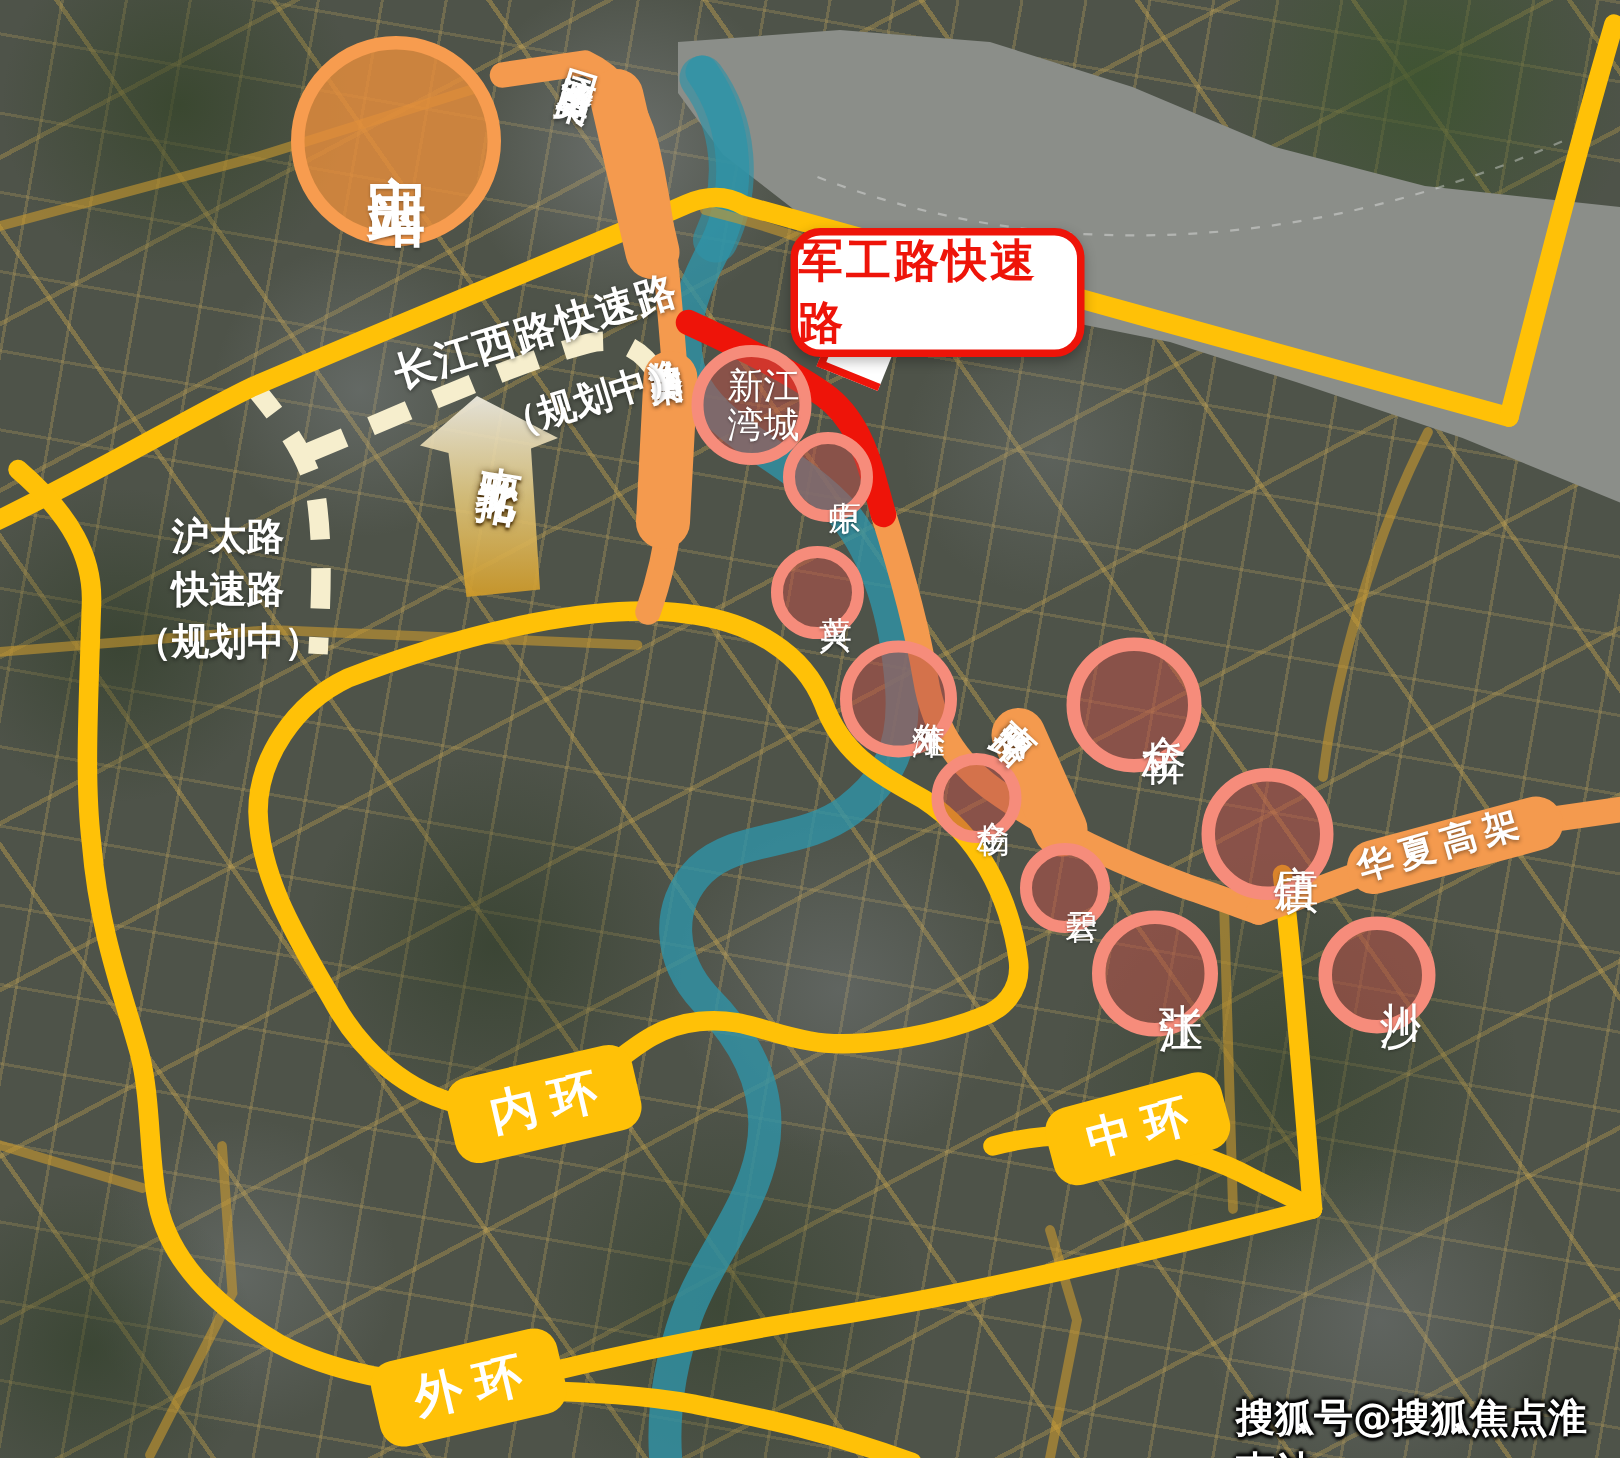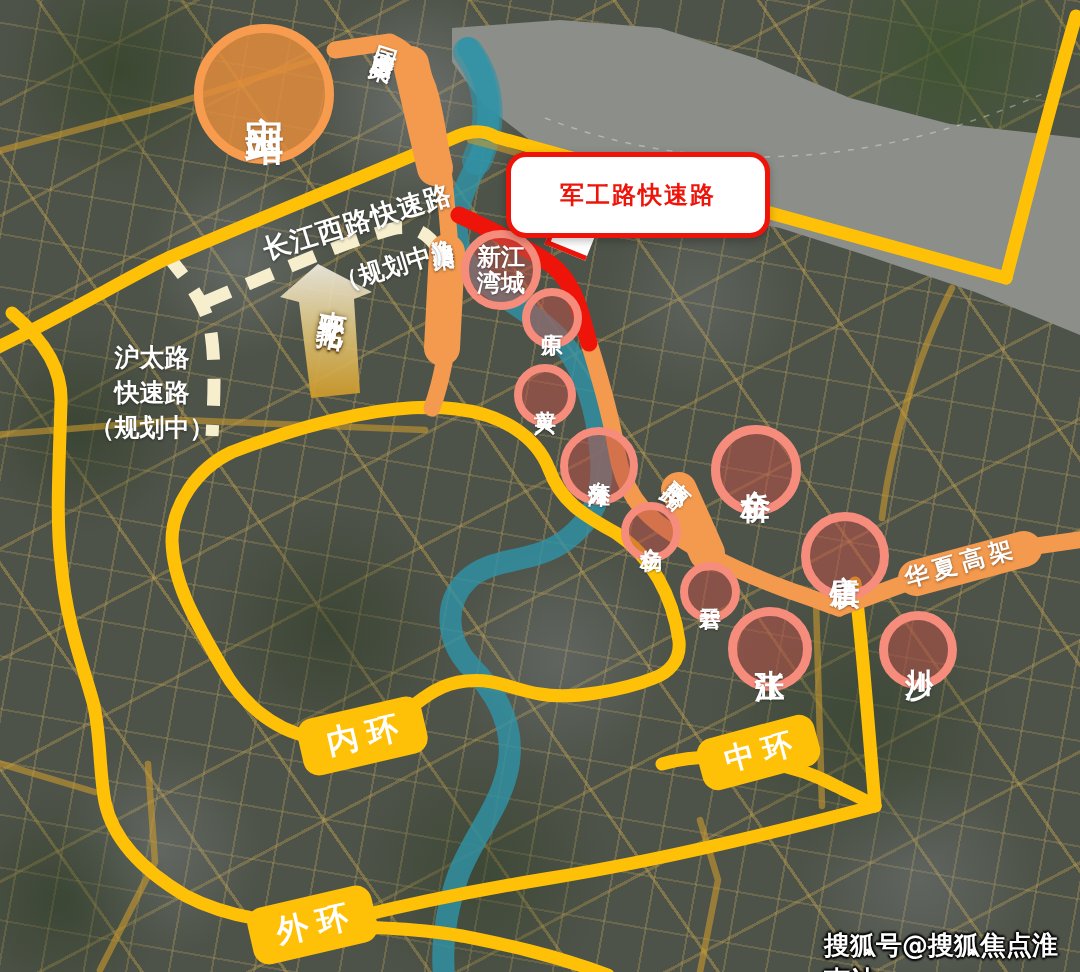--- a/index.html
+++ b/index.html
@@ -36,21 +36,21 @@
   .road-orange{fill:none;stroke:var(--elevated-orange);stroke-width:17;stroke-linecap:round;stroke-linejoin:round;}
   .road-pill{stroke-width:36;}
   .road-red{fill:none;stroke:var(--highlight-red);stroke-width:17;stroke-linecap:round;}
   .arrow-shape{fill:url(#arrowGrad);}
   
   .station{position:absolute;z-index:3;border-radius:50%;box-sizing:border-box;
     border:9px solid var(--station-border);background:var(--station-fill);
     display:flex;align-items:center;justify-content:center;}
   .district{position:absolute;z-index:3;border-radius:50%;box-sizing:border-box;
     border:8px solid var(--district-border);background:var(--district-fill);
-    display:flex;align-items:center;justify-content:center;color:#fff;font-weight:bold;
+    display:flex;align-items:center;justify-content:flex-end;color:#fff;font-weight:normal;
     text-shadow:0 1px 2px rgba(0,0,0,.35);text-align:center;line-height:1.1;}
   .district.size-lg{border-width:9px;}
   .vtext{writing-mode:vertical-rl;text-orientation:upright;}
   .ring-badge{position:absolute;z-index:3;background:var(--badge-yellow);border-radius:16px;
     display:flex;align-items:center;justify-content:center;color:#fff;font-weight:bold;}
   .lbl{position:absolute;z-index:4;color:#fff;font-weight:bold;white-space:pre-line;
     text-shadow:0 1px 3px rgba(0,0,0,.45);}
   .callout{position:absolute;z-index:5;box-sizing:border-box;background:#fff;
     border:5px solid var(--callout-red);border-radius:20px;display:flex;align-items:center;
     justify-content:center;color:var(--callout-red);font-weight:900;
@@ -170,18 +170,18 @@
     <div style="font-size:27px;letter-spacing:1px;">长江西路快速路</div>
     <div style="font-size:25px;margin-left:46px;">（规划中）</div>
   </div>
   <div class="lbl" style="left:78px;top:300px;width:148px;text-align:center;font-size:25px;line-height:1.4;margin-top:40px;">沪太路
 快速路
 （规划中）</div>
 
   <div class="lbl vtext arrow-lbl" style="left:319px;top:290px;font-size:27px;letter-spacing:4px;transform:rotate(10deg);">中环北拓</div>
 
   <div class="callout-tail" style="left:551px;top:210px;width:44px;height:44px;transform:rotate(22deg);"></div>
-  <div class="callout" style="left:506px;top:152px;width:264px;height:86px;font-size:24px;letter-spacing:2px;">
+  <div class="callout" style="left:527px;top:152px;width:196px;height:86px;font-size:30px;letter-spacing:2px;">
     <span>军工路快速路</span>
   </div>
 
   <div class="watermark" style="left:824px;top:928px;font-size:26px;">搜狐号@搜狐焦点淮南站</div>
 </div>
 
 </body></html>

